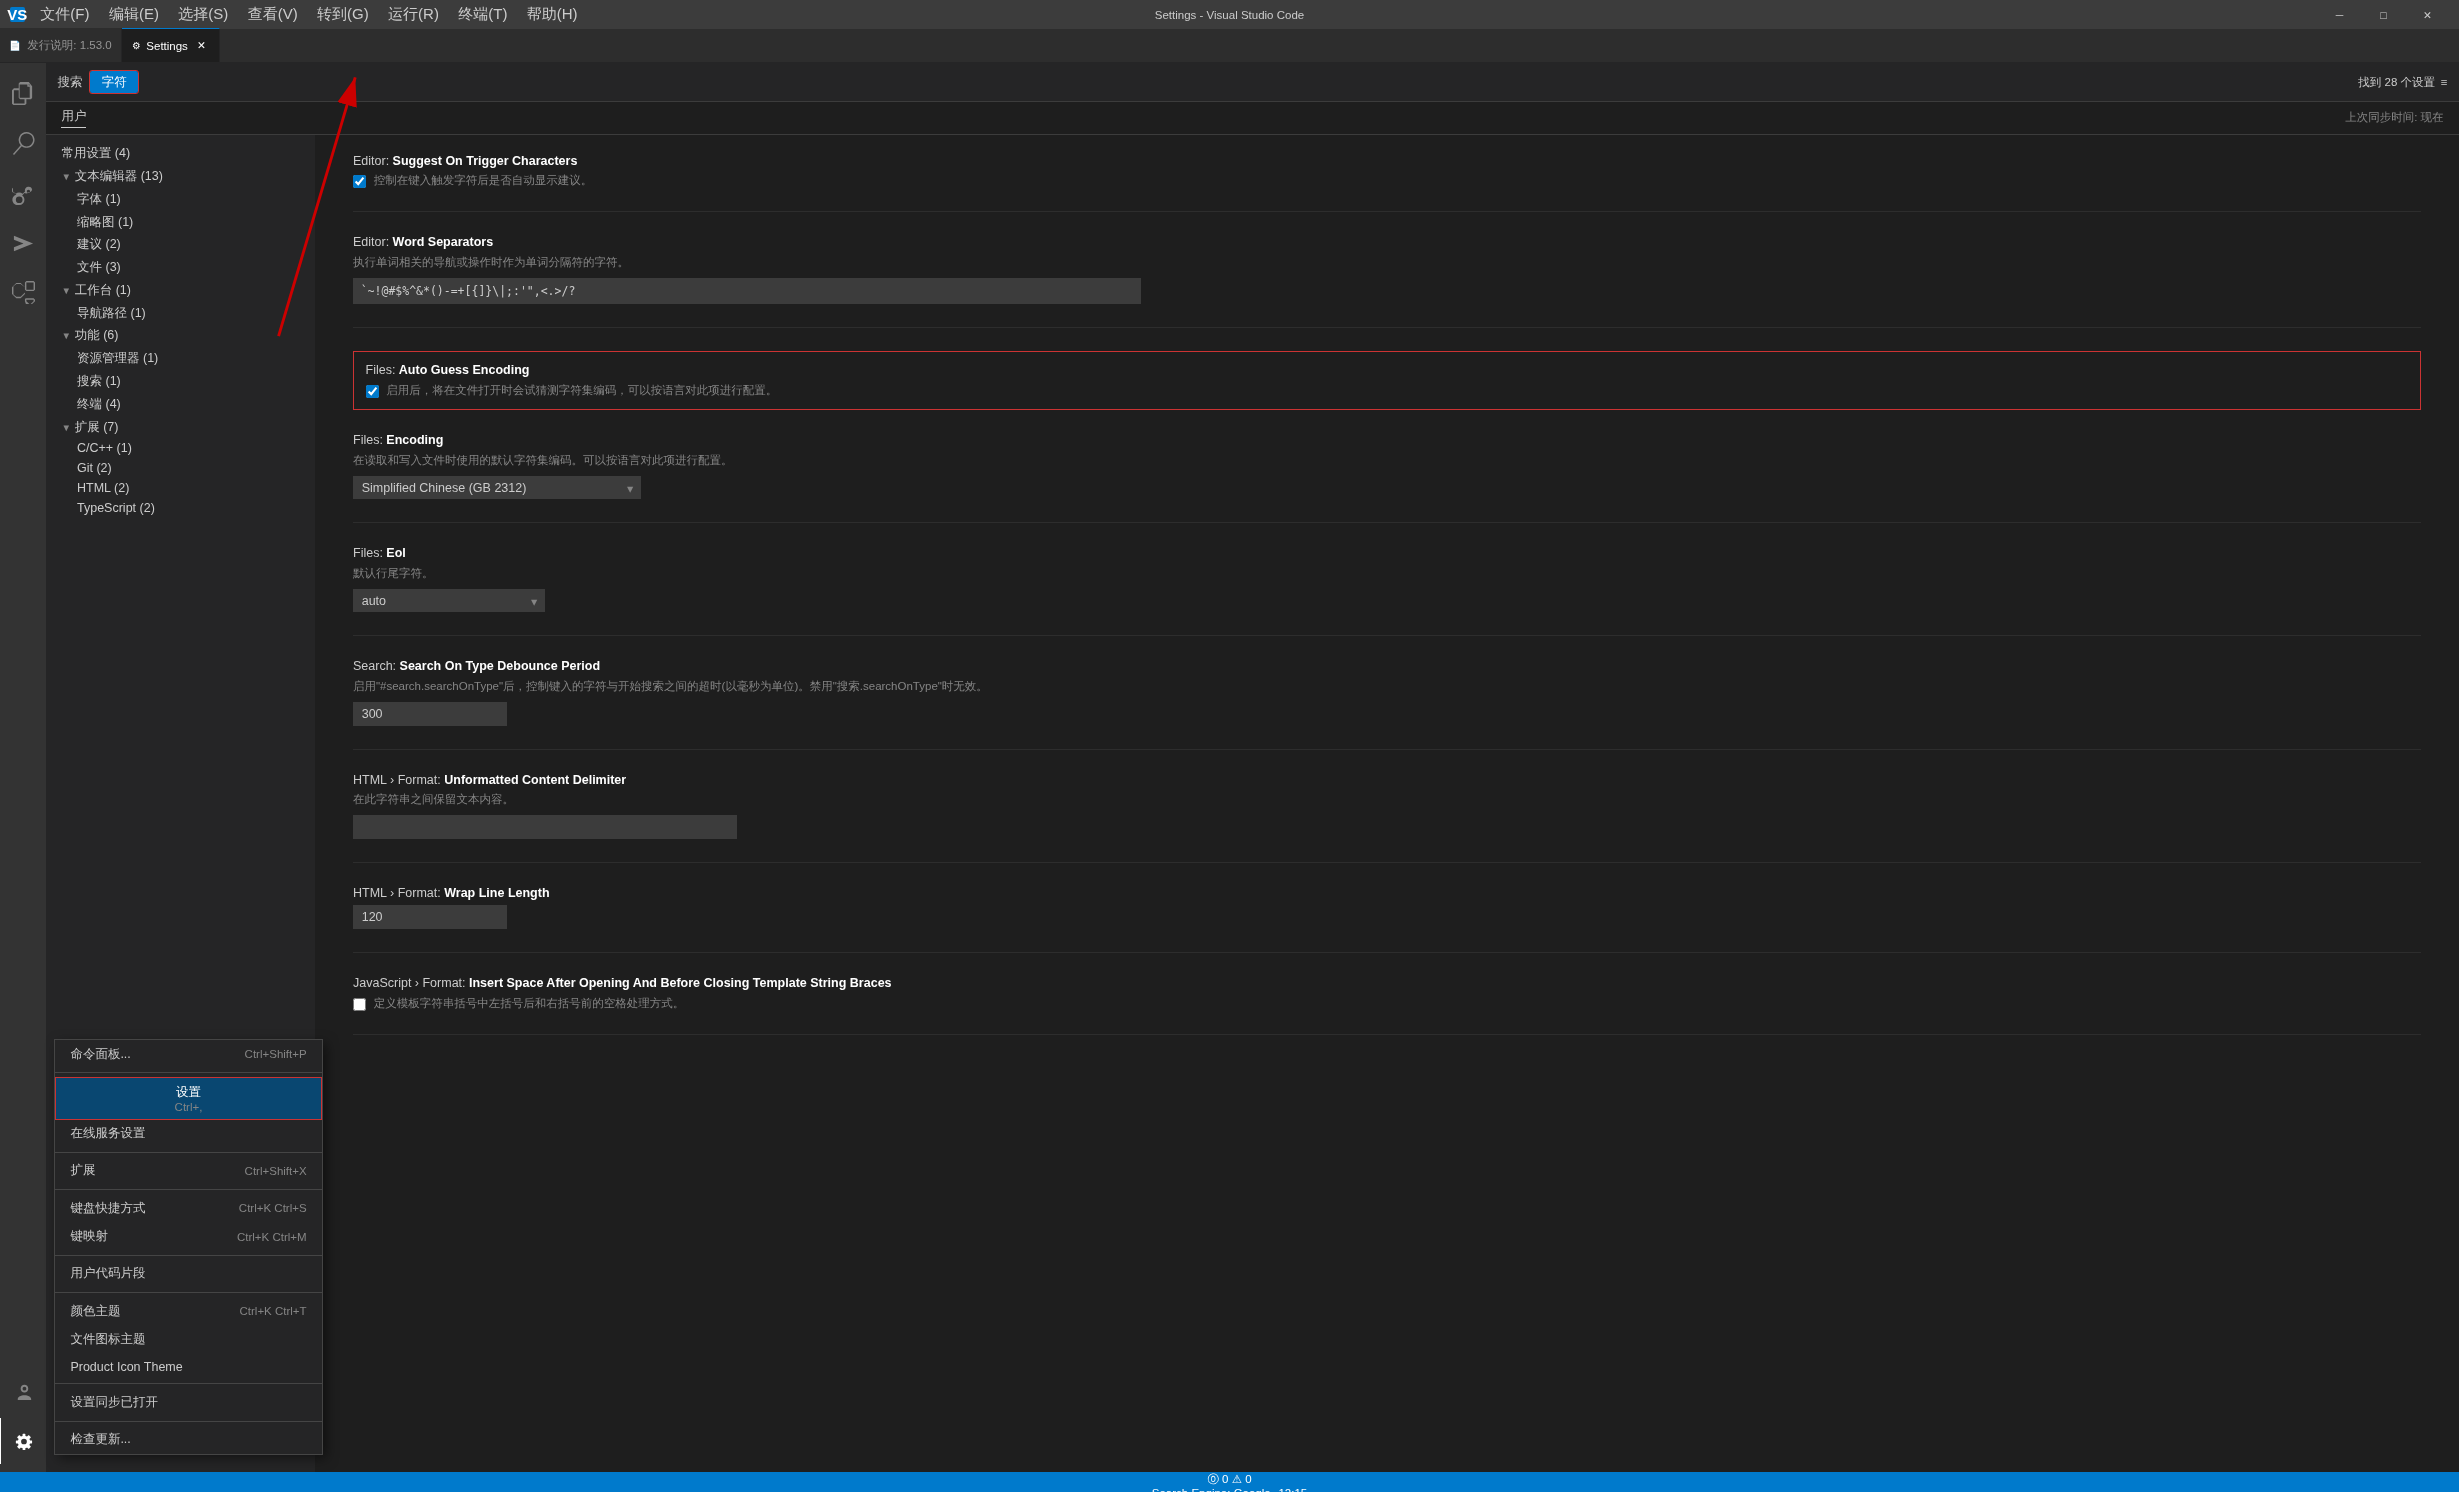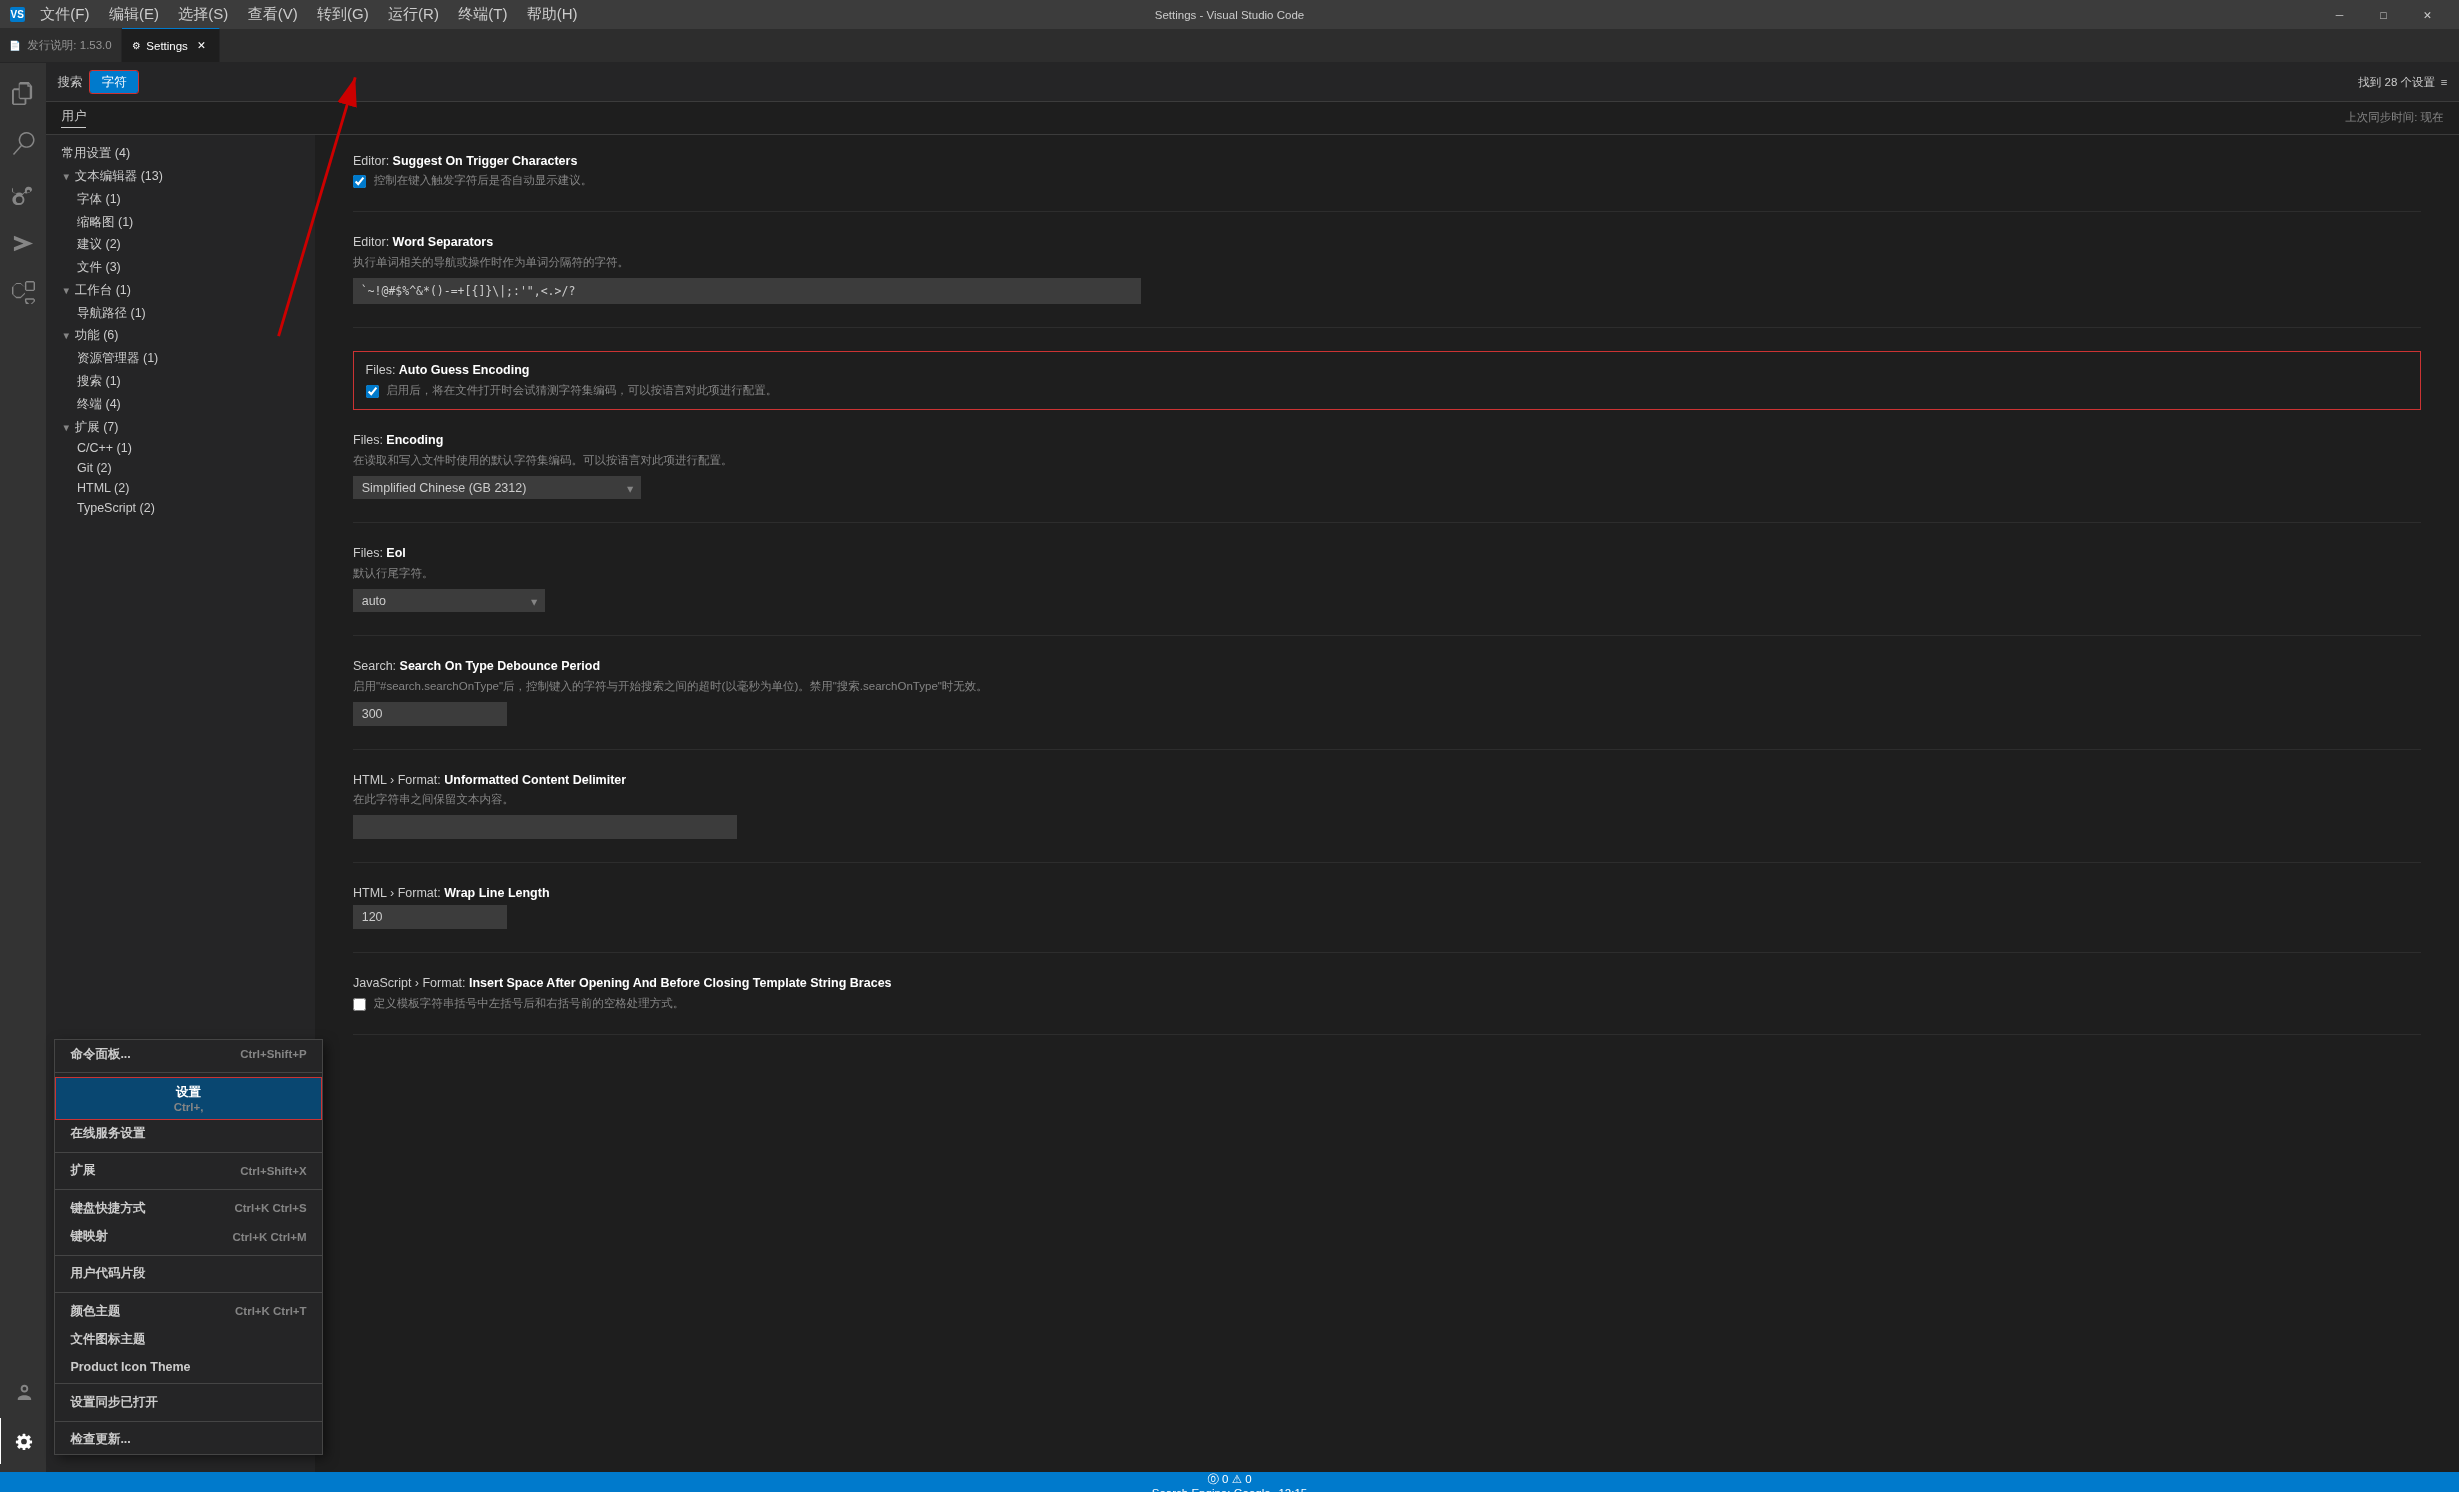--- a/index.html
+++ b/index.html
@@ -340,21 +340,20 @@
     
     .context-menu {
       position: absolute;
       left: 54px;
       bottom: 38px;
       width: 269px;
       background: #252526;
       border: 1px solid #454545;
       box-shadow: 3.8px 3.8px 11.5px rgba(0,0,0,0.5);
       z-index: 1000;
-      font-weight: bold;
     }
     .context-menu-item {
       display: flex;
       align-items: center;
       justify-content: space-between;
       padding: 5.8px 15.4px;
       cursor: pointer;
       color: #cccccc;
       font-size: 12.5px;
     }
@@ -380,21 +379,21 @@
 
     
     .vscode-logo {
       width: 15.4px;
       height: 15.4px;
       background: #007acc;
       border-radius: 1.9px;
       display: flex;
       align-items: center;
       justify-content: center;
-      font-size: 10px;
+      font-size: 15px;
       color: white;
       font-weight: bold;
     }
   </style>
 </head>
 <body>
 
 <div class="titlebar">
   <div class="titlebar-left">
     <div class="vscode-logo">VS</div>

